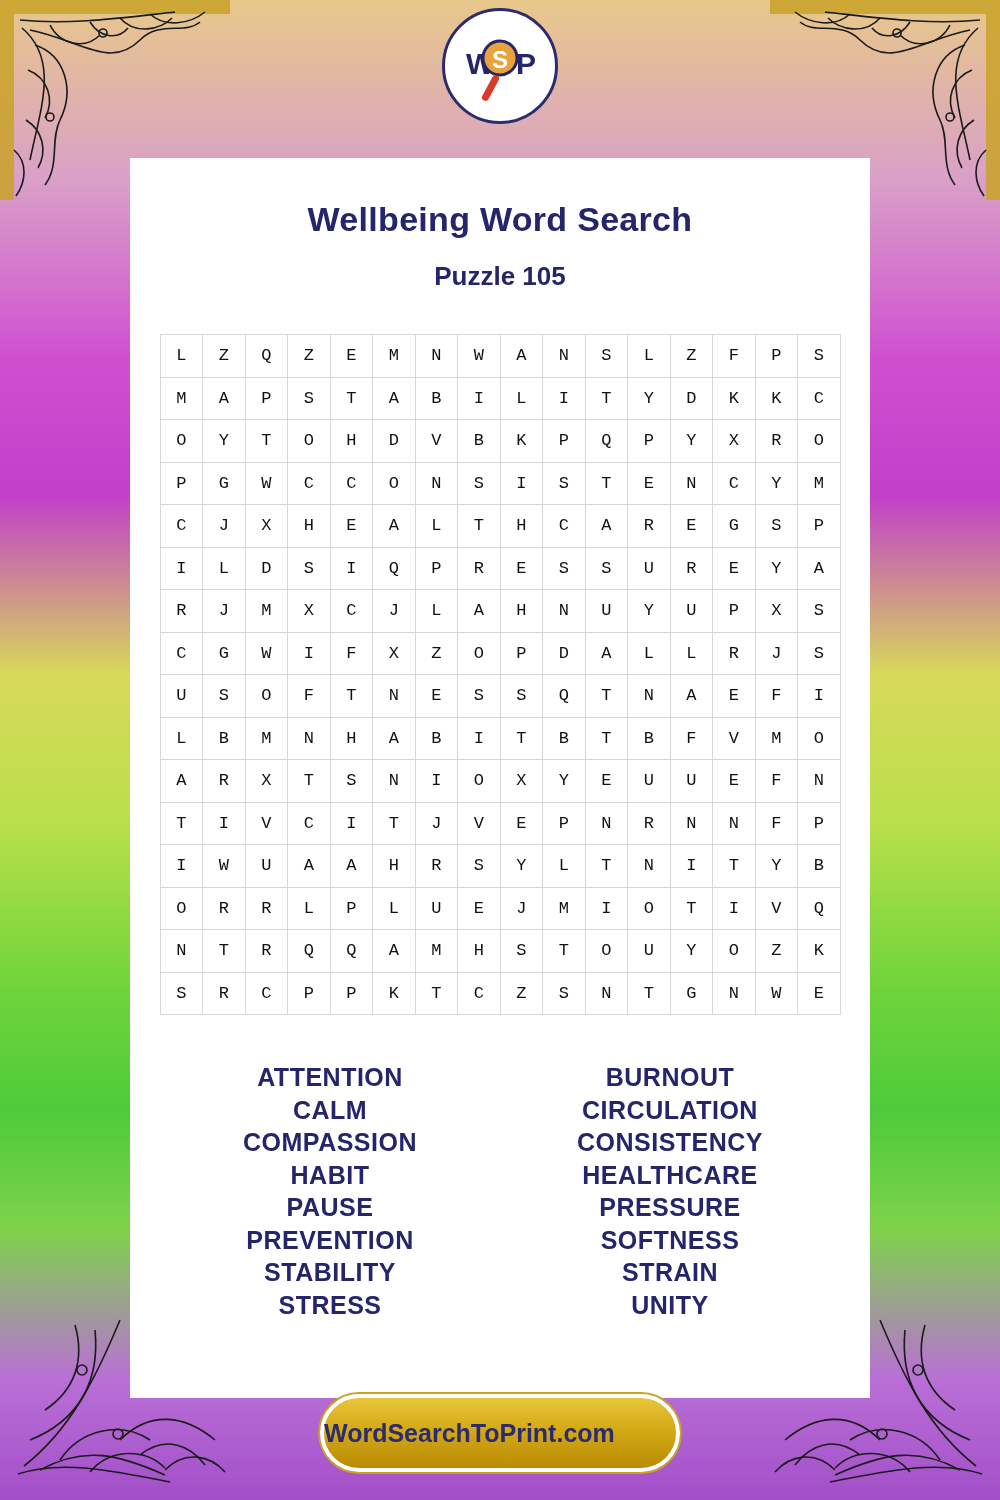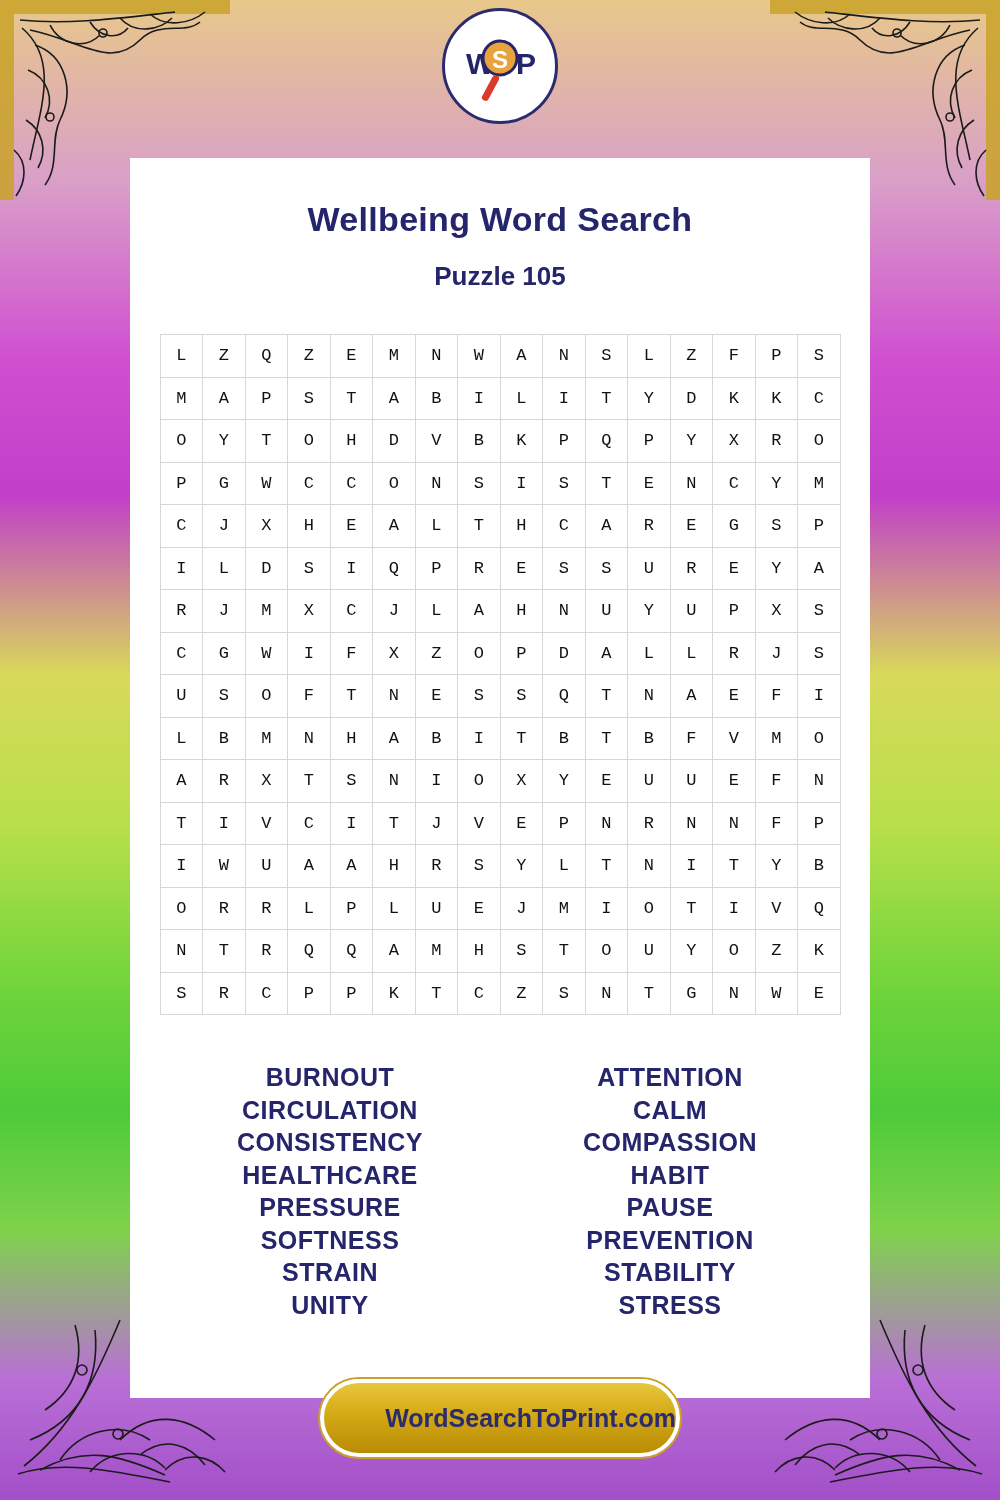--- a/index.html
+++ b/index.html
@@ -116,31 +116,31 @@
     font-size: 25px;
     font-weight: bold;
     color: #25256b;
     line-height: 1.3;
     letter-spacing: 0.5px;
   }
 
   .footer-btn {
     position: absolute;
     left: 50%;
-    bottom: 43px;
+    bottom: 28px;
     transform: translateX(-50%);
     width: 360px;
     height: 78px;
     border-radius: 39px;
     background: linear-gradient(to bottom, #e8c63c 0%, #d4a915 45%, #b98c06 100%);
     border: 4px solid #ffffff;
     box-shadow: 0 0 0 2px #c9a220;
     display: flex;
     align-items: center;
-    justify-content: flex-end;
+    justify-content: flex-start;
     z-index: 30;
   }
   .footer-btn span {
     font-size: 25px;
     font-weight: bold;
     color: #2b2b6e;
   }
 </style>
 </head>
 <body>
@@ -517,38 +517,38 @@
             <td>G</td>
             <td>N</td>
             <td>W</td>
             <td>E</td>
           </tr>
         </tbody>
     </table>
   </div>
 
   <div class="words">
+    <div class="words-col" id="col-left">
+        <div class="word">ATTENTION</div>
+        <div class="word">CALM</div>
+        <div class="word">COMPASSION</div>
+        <div class="word">HABIT</div>
+        <div class="word">PAUSE</div>
+        <div class="word">PREVENTION</div>
+        <div class="word">STABILITY</div>
+        <div class="word">STRESS</div>
+      </div>
     <div class="words-col" id="col-right">
         <div class="word">BURNOUT</div>
         <div class="word">CIRCULATION</div>
         <div class="word">CONSISTENCY</div>
         <div class="word">HEALTHCARE</div>
         <div class="word">PRESSURE</div>
         <div class="word">SOFTNESS</div>
         <div class="word">STRAIN</div>
         <div class="word">UNITY</div>
       </div>
-    <div class="words-col" id="col-left">
-        <div class="word">ATTENTION</div>
-        <div class="word">CALM</div>
-        <div class="word">COMPASSION</div>
-        <div class="word">HABIT</div>
-        <div class="word">PAUSE</div>
-        <div class="word">PREVENTION</div>
-        <div class="word">STABILITY</div>
-        <div class="word">STRESS</div>
-      </div>
   </div>
 </div>
 
 <div class="footer-btn">
   <span>WordSearchToPrint.com</span>
 </div>
 
 </body></html>

